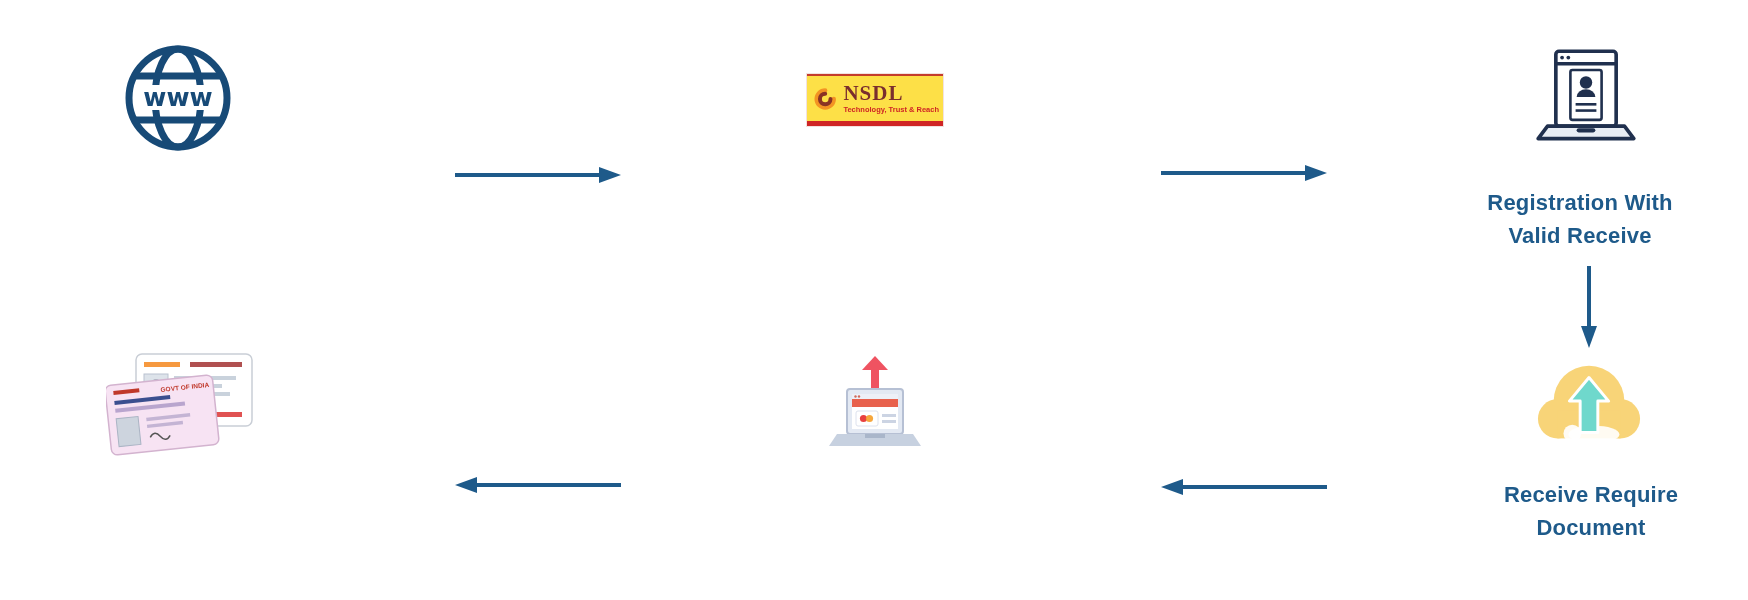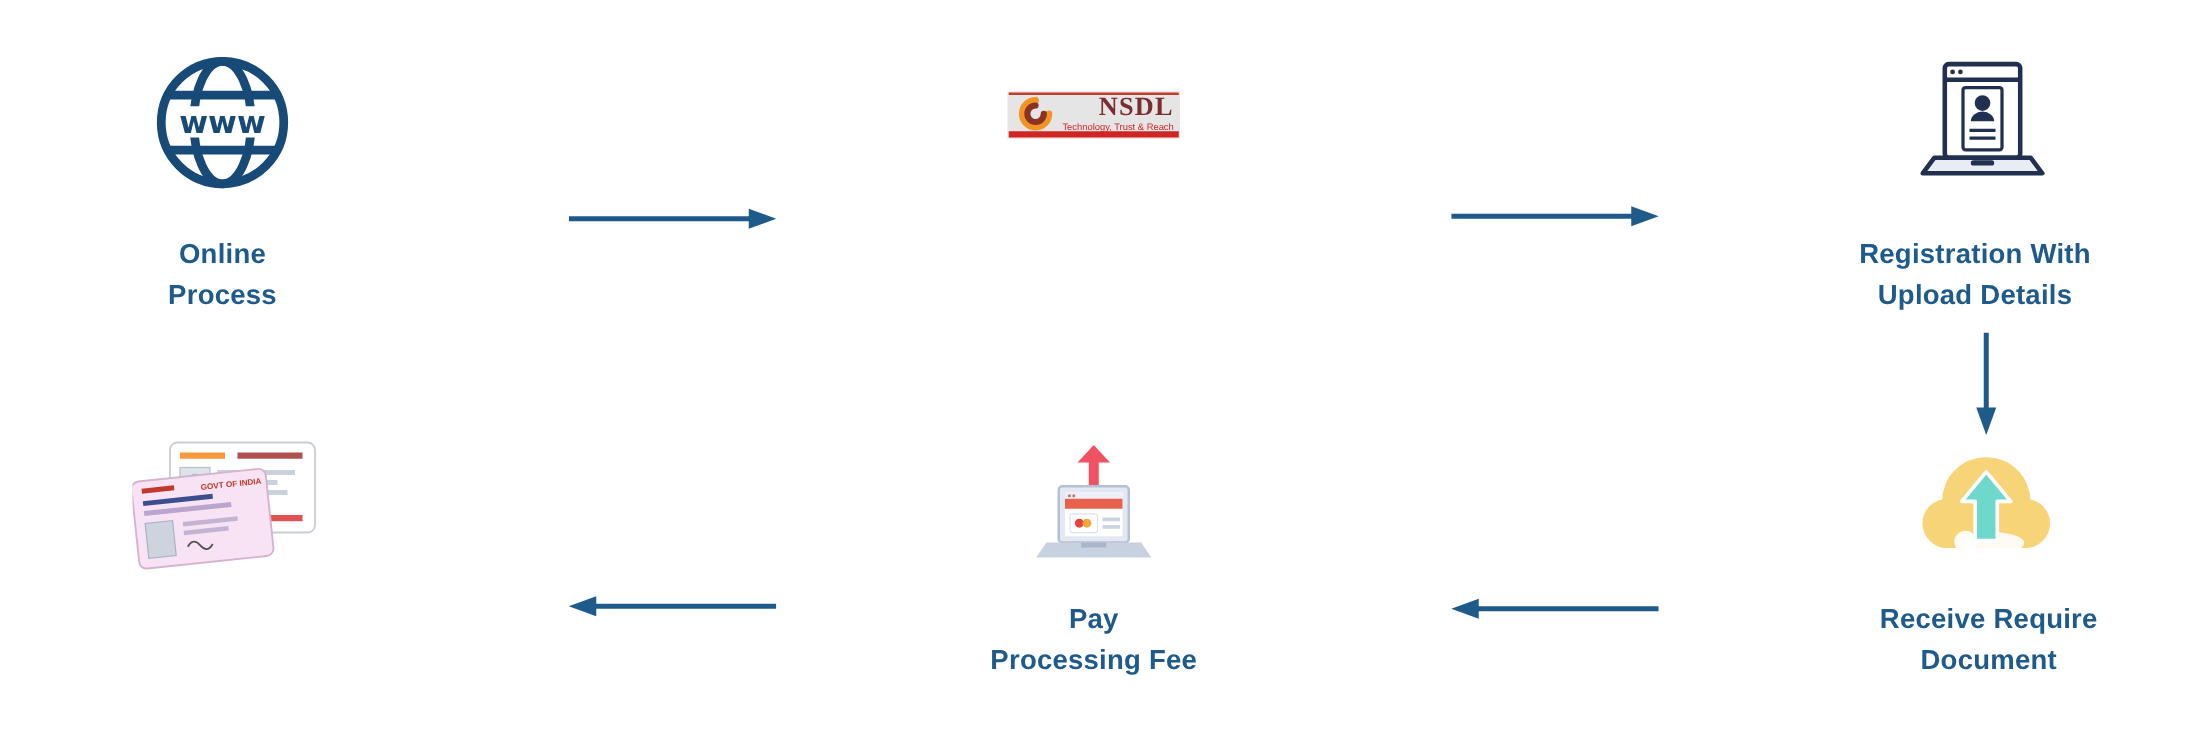--- a/index.html
+++ b/index.html
@@ -34,38 +34,37 @@
   
   .globe-stroke { stroke:var(--globe-icon,#174a77); fill:none; }
   .globe-text {
     fill:var(--globe-icon,#174a77);
     font-weight:700; font-size:25px;
     font-family:"DejaVu Sans", sans-serif;
   }
 
   
   .nsdl-logo {
-    width:136px; height:36px;
-    background:#e5e5e5;
+    width:136px; height:52px;
+    background:#fde047;
     display:flex; align-items:center;
     padding:3px 4px 8px 5px;
     border-top:2px solid #c43c2c;
     box-shadow:0 0 0 1px #f2e2df;
-    text-align:right;
   }
   .nsdl-strip { position:absolute; left:0; right:0; bottom:0; height:5px; background:var(--nsdl-red,#cf2525); }
   .nsdl-textcol { margin-left:5px; }
   .nsdl-name {
     font-family:"Liberation Serif", serif;
     font-weight:700; font-size:21px; line-height:21px;
     letter-spacing:1px;
     color:var(--nsdl-name-color,#7a2e2e);
   }
   .nsdl-tag {
-    font-size:7.5px; font-weight:400; margin-top:1px;
+    font-size:7.5px; font-weight:700; margin-top:1px;
     color:var(--nsdl-red,#cf2525);
     white-space:nowrap;
   }
   .swirl-outer { fill:none; stroke:var(--nsdl-orange,#f39323); stroke-width:6.5; stroke-linecap:round; }
   .swirl-inner { fill:none; stroke:var(--nsdl-maroon,#8a3324); stroke-width:6; stroke-linecap:round; }
 
   
   .reg-stroke { stroke:var(--registration-outline,#20304e); }
   .reg-fill { fill:var(--registration-outline,#20304e); }
 
@@ -87,22 +86,20 @@
   <svg class="icon" style="left:122px;top:42px" width="112" height="112" viewBox="0 0 112 112">
     <g class="globe-stroke" stroke-width="7">
       <circle cx="56" cy="56" r="49"></circle>
       <ellipse cx="56" cy="56" rx="23" ry="49"></ellipse>
       <line x1="14" y1="34" x2="98" y2="34"></line>
       <line x1="14" y1="78" x2="98" y2="78"></line>
     </g>
     <rect x="21" y="43" width="70" height="25" fill="#ffffff"></rect>
     <text class="globe-text" x="56" y="64" text-anchor="middle">www</text>
   </svg>
-  <div class="step-label" style="left:78px;top:186px;width:200px">Online
-Process</div>
 
   <svg class="flow-arrow" style="left:455px;top:164px" width="166" height="22">
     <line x1="0" y1="11" x2="146" y2="11"></line>
     <polygon points="144,3 144,19 166,11"></polygon>
   </svg>
 
   <div class="nsdl-logo icon" style="left:807px;top:74px">
     <svg width="34" height="36" viewBox="0 0 40 40">
       <path class="swirl-outer" d="M33 20 A13 13 0 1 1 20 7"></path>
       <path class="swirl-inner" d="M20 12 A8 8 0 1 0 28 20"></path>
@@ -128,21 +125,21 @@
       <line x1="40" y1="62" x2="60" y2="62" stroke-width="2.5"></line>
       <polygon points="13,77 87,77 96,89 4,89" fill="#e8edf4"></polygon>
     </g>
     <circle class="reg-fill" cx="27" cy="11" r="1.8"></circle>
     <circle class="reg-fill" cx="33" cy="11" r="1.8"></circle>
     <circle class="reg-fill" cx="50" cy="35" r="6"></circle>
     <path class="reg-fill" d="M41 49 a9 7.5 0 0 1 18 0 Z"></path>
     <rect class="reg-fill" x="41" y="79" width="18" height="4" rx="2"></rect>
   </svg>
   <div class="step-label" style="left:1450px;top:186px;width:260px">Registration With
-Upload Details</div>
+Valid Receive</div>
 
   <svg class="flow-arrow" style="left:1578px;top:266px" width="22" height="84">
     <line x1="11" y1="0" x2="11" y2="62"></line>
     <polygon points="3,60 19,60 11,82"></polygon>
   </svg>
 
   <svg class="icon" style="left:1535px;top:352px" width="108" height="108" viewBox="0 0 110 110">
     <g class="cloud-body">
       <circle cx="55" cy="50" r="36"></circle>
       <circle cx="23" cy="68" r="20"></circle>
@@ -171,22 +168,20 @@
     <circle cx="34" cy="40.5" r="1.2" fill="#d06a5a"></circle>
     <rect x="27" y="43" width="46" height="8" fill="#e8614d"></rect>
     <rect x="31" y="55" width="22" height="15" rx="2" fill="#ffffff" stroke="#dde2ee"></rect>
     <circle cx="38.5" cy="62.5" r="3.6" fill="#e84040"></circle>
     <circle cx="44.5" cy="62.5" r="3.6" fill="#f5a02c" opacity="0.92"></circle>
     <rect x="57" y="58" width="14" height="3" fill="#ccd4e3"></rect>
     <rect x="57" y="64" width="14" height="3" fill="#ccd4e3"></rect>
     <polygon points="12,78 88,78 96,90 4,90" fill="#c7d1e0"></polygon>
     <rect x="40" y="78" width="20" height="4" fill="#a9b6ca"></rect>
   </svg>
-  <div class="step-label" style="left:775px;top:478px;width:200px">Pay
-Processing Fee</div>
 
   <svg class="flow-arrow" style="left:455px;top:474px" width="166" height="22">
     <line x1="20" y1="11" x2="166" y2="11"></line>
     <polygon points="22,3 22,19 0,11"></polygon>
   </svg>
 
   <svg class="icon" style="left:106px;top:352px" width="150" height="104" viewBox="0 0 150 104">
     <g>
       <rect x="30" y="2" width="116" height="72" rx="6" fill="#ffffff" stroke="#c9ced6" stroke-width="1.5"></rect>
       <rect x="38" y="10" width="36" height="5" fill="#f6993f"></rect>

